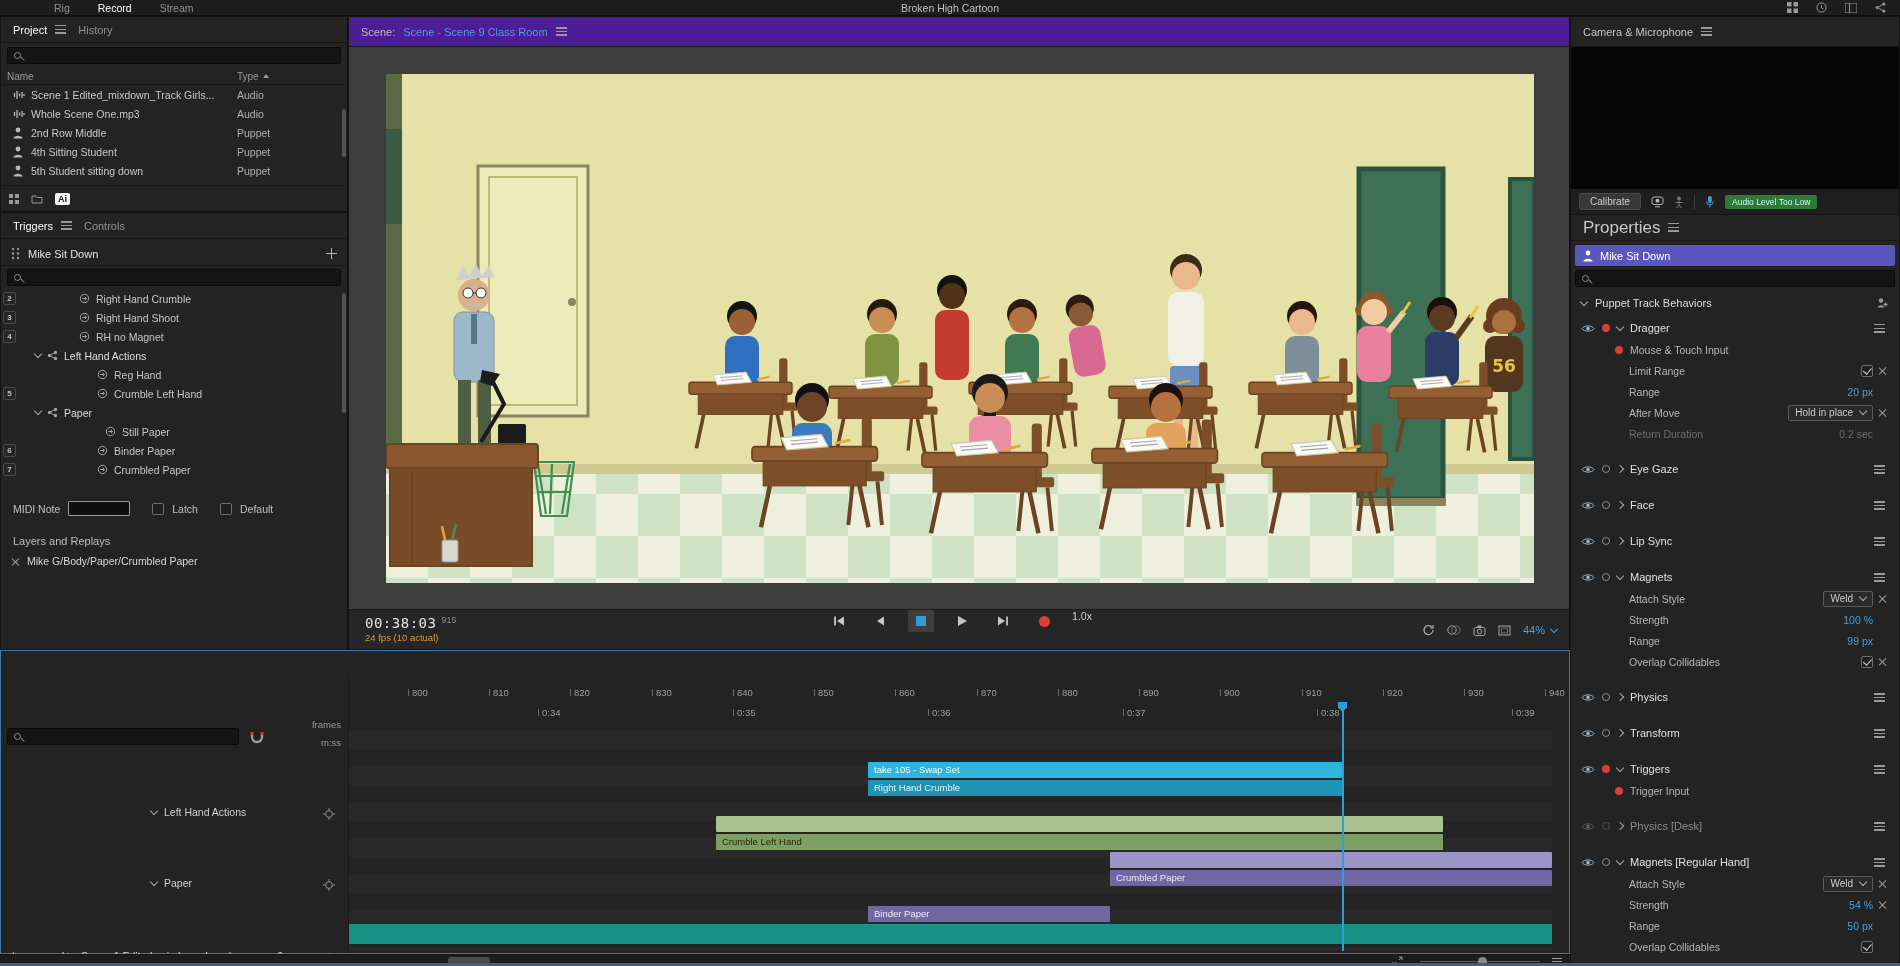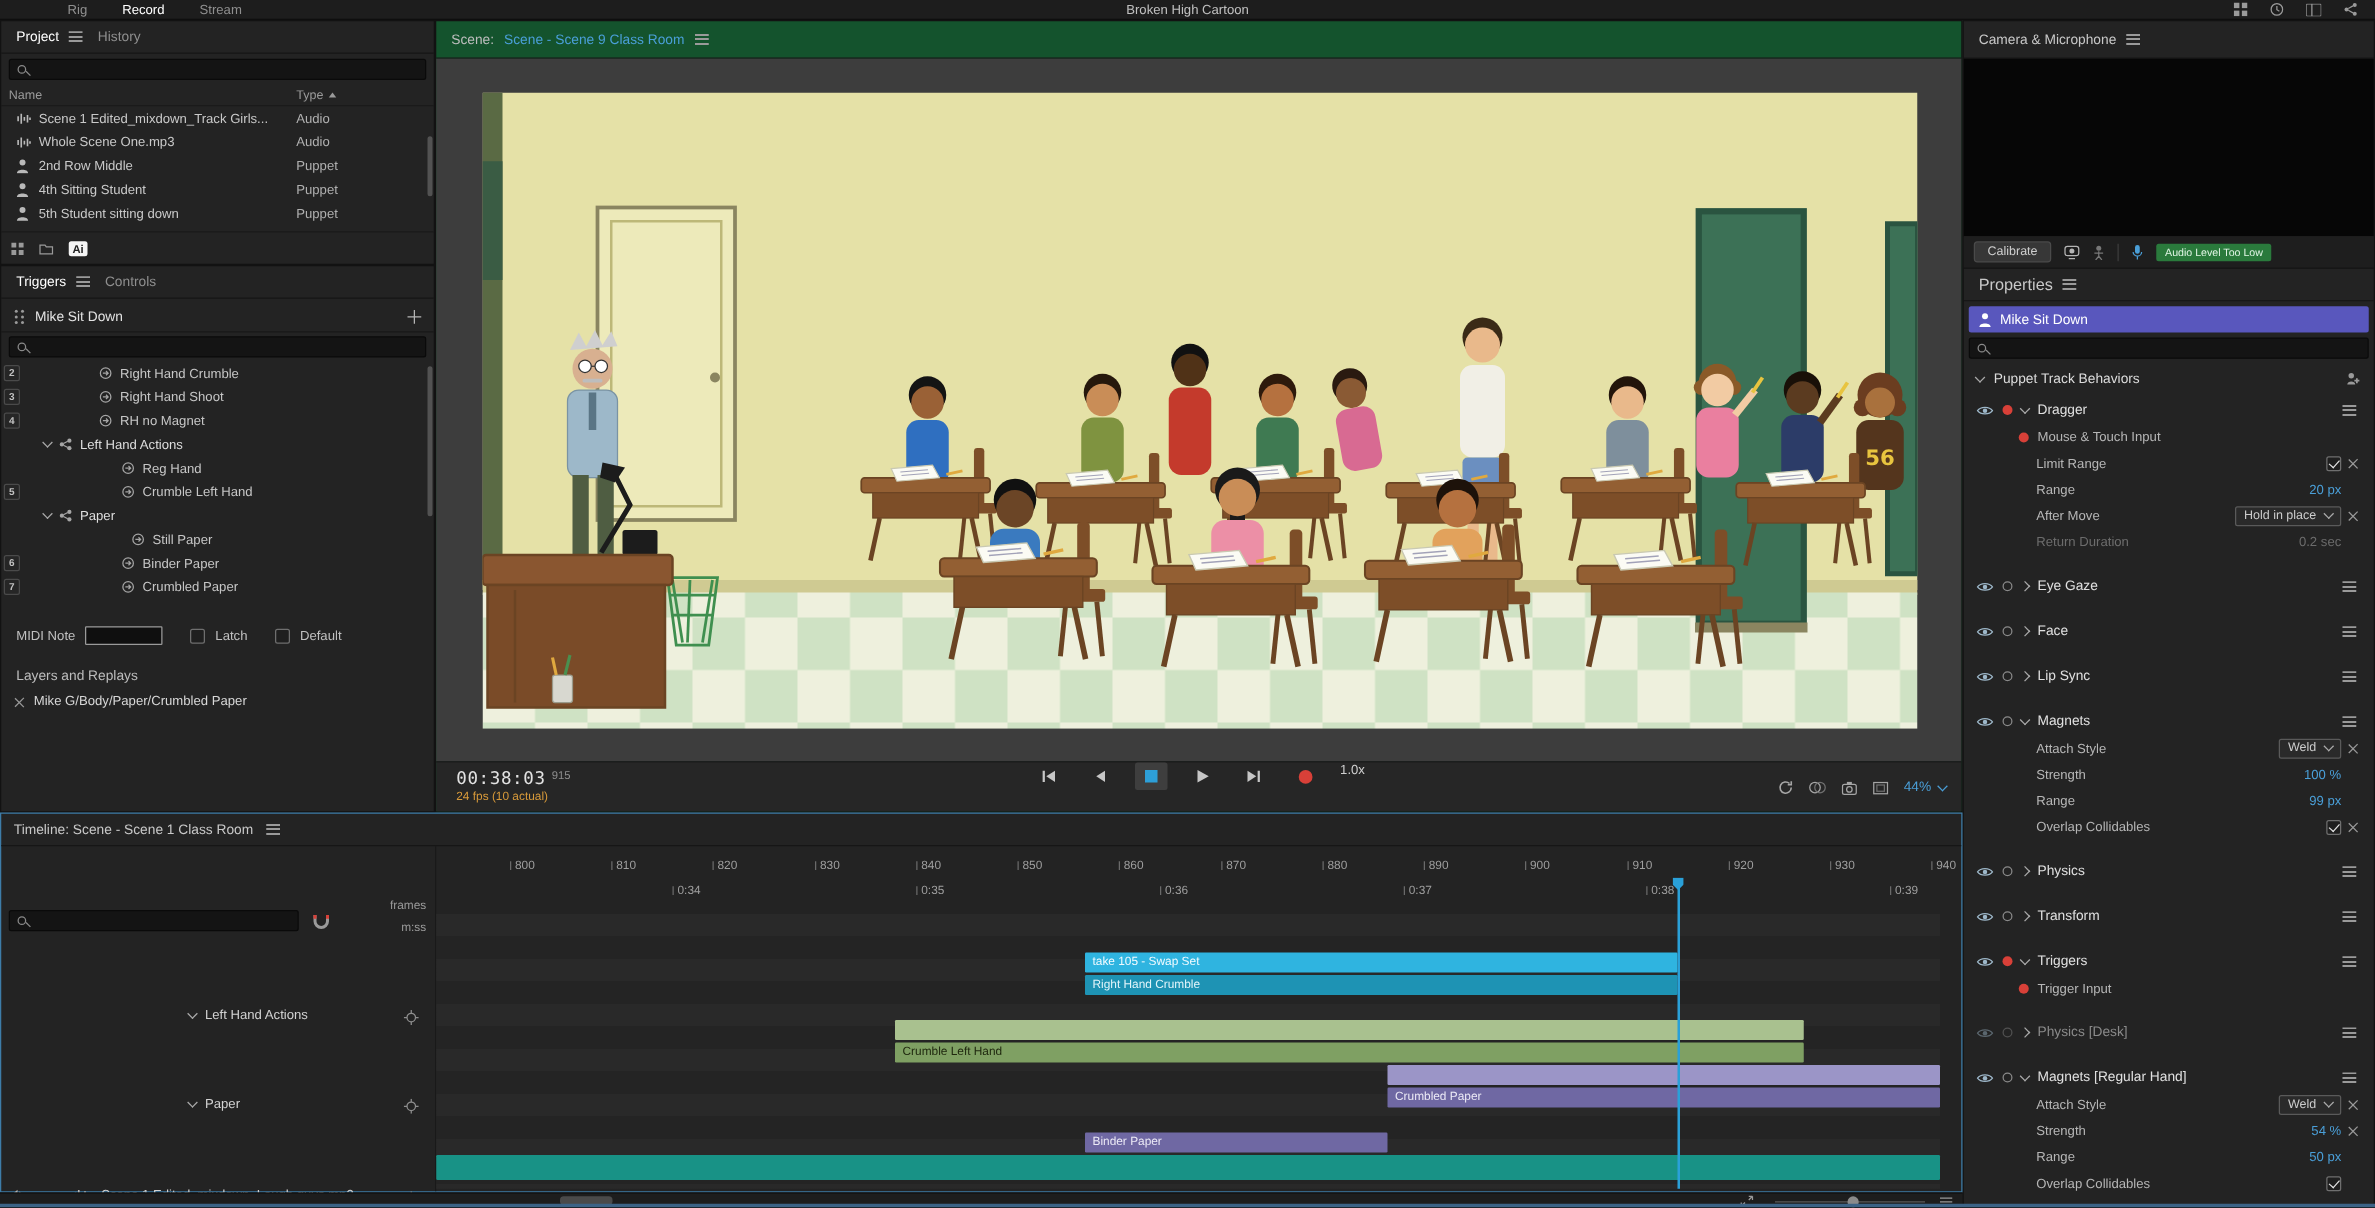--- a/index.html
+++ b/index.html
@@ -62,21 +62,21 @@
 .trow .badge{position:absolute;left:2px;top:3px;width:13px;height:13px;background:#262626;border:1px solid #4a4a4a;border-radius:2px;color:#c2c2c2;font-size:8px;display:flex;align-items:center;justify-content:center}
 .trow .badge:empty{visibility:hidden}
 .trow .inner{display:flex;align-items:center;gap:6px;width:100%}
 .trow .chev{display:none}.trow.group .chev{display:inline-flex}.trow:not(.group) .i-grp{display:none}
 .trow.group{color:#dedede}
 #midirow{position:absolute;left:0;top:288px;display:flex;align-items:center;gap:8px;padding:0 12px;font-size:10.5px;color:#c0c0c0;width:100%}
 #midiinput{width:62px;height:15px;background:#0f0f0f;border:1px solid #9a9a9a;border-radius:1px}
 #layerslbl{position:absolute;left:12px;top:322px;color:#bdbdbd}
 #layerrow{position:absolute;left:10px;top:342px;display:flex;align-items:center;gap:7px;color:#d8d8d8;font-size:10.5px}
 
-#scene{left:348px;top:16px;width:1222px;height:634px;background:#14532d;border:1px solid #121212}
+#scene{left:348px;top:16px;width:1222px;height:634px;background:#4c1d95;border:1px solid #121212}
 #scnhdr{height:30px;display:flex;align-items:center;gap:8px;padding:0 12px;border-bottom:1px solid #171717;font-size:11px}
 #canvaswrap{position:absolute;left:0;top:30px;width:1220px;height:562px;background:#3d3d3d;overflow:hidden}
 #classroom{position:absolute;left:37px;top:27px;width:1148px;height:509px}
 #transport{position:absolute;left:0;top:592px;width:1220px;height:40px;background:#262626;border-top:1px solid #1a1a1a}
 #tc{position:absolute;left:16px;top:5px}
 #tc .big{font-family:"DejaVu Sans Mono",monospace;font-size:14px;color:#e2e2e2;letter-spacing:.5px}
 #tc .fr{font-size:9px;color:#8d8d8d;margin-left:5px;vertical-align:top}
 #tc .fps{font-size:9.5px;color:#d89a3a;margin-top:1px}
 #tbuttons{position:absolute;left:0;right:0;top:0;height:40px;display:flex;align-items:flex-start;justify-content:center;gap:15px}
 .tbtn{width:26px;height:22px;display:flex;align-items:center;justify-content:center;border-radius:2px}
@@ -86,21 +86,21 @@
 .recdot{width:11px;height:11px;border-radius:50%;background:#d84038}
 .spd{color:#cfcfcf;font-size:10.5px}
 #scright{position:absolute;right:12px;top:0;height:40px;display:flex;align-items:center;gap:12px}
 
 #rightcol{left:1570px;top:16px;width:330px;height:950px}
 #camhdr{height:30px;display:flex;align-items:center;gap:8px;padding:0 12px;font-size:11px;border-bottom:1px solid #171717}
 #camview{position:absolute;left:0;top:30px;width:328px;height:142px;background:#060606}
 #camstrip{position:absolute;left:0;top:172px;width:328px;height:26px;background:#1e1e1e;display:flex;align-items:center;gap:10px;padding:0 8px;border-bottom:1px solid #141414}
 #calbtn{background:#373737;border:1px solid #4a4a4a;border-radius:3px;color:#cfcfcf;font-size:10px;padding:2px 10px}
 .gbadge{background:#2a7a3c;color:#e2f6e6;font-size:8.5px;padding:2px 7px;border-radius:2px;white-space:nowrap}
-#prophdr{position:absolute;left:0;top:198px;width:328px;height:26px;display:flex;align-items:center;gap:8px;padding:0 12px;font-size:13px;border-bottom:1px solid #171717}
+#prophdr{position:absolute;left:0;top:198px;width:328px;height:26px;display:flex;align-items:center;gap:8px;padding:0 12px;font-size:17px;border-bottom:1px solid #171717}
 #seltrack{position:absolute;left:4px;top:228px;width:320px;height:21px;background:#5957bd;border-radius:2px;display:flex;align-items:center;gap:7px;padding:0 8px;color:#fff;font-size:11px}
 #propsearch{position:absolute;left:4px;top:253px;width:320px}
 #sectrow{position:absolute;left:0;top:276px;width:328px;height:20px;display:flex;align-items:center;gap:8px;padding:0 10px;color:#dcdcdc;font-size:11px}
 #sectrow .ric{margin-left:auto}
 #behaviors{position:absolute;left:0;top:300px;width:328px;bottom:0;padding:0 26px 0 10px;overflow:hidden}
 .bhdr{height:22px;margin-top:14px;display:flex;align-items:center;gap:7px;position:relative}
 .bhdr.first{margin-top:0}
 .bhdr .blab{color:#e0e0e0;font-size:11px}
 .bhdr .ham{position:absolute;right:-12px}
 .bhdr.dim .blab{color:#8a8a8a}
@@ -968,24 +968,20 @@
         <span class="val blue">50 px</span>
       </div>
       <div class="bparam">
         <span>Overlap Collidables</span>
         <span class="ctrl cb" style="right:0"></span>
       </div>
     </div>
   </div>
 
   <div id="timeline" class="panel">
-    <div id="tlhdr">
-      <span>Timeline: Scene - Scene 1 Class Room</span>
-      <span class="ico ham"></span>
-    </div>
     <div id="tlleft">
       <div id="tltools">
         <div class="search">
             <span class="mag"></span>
             <input style="">
           </div>
         <span class="ico">
             <svg width="16" height="14">
               <path d="M3 2v5a5 5 0 0 0 10 0V2" fill="none" stroke="#9a9a9a" stroke-width="2.4"></path>
               <path d="M3 2v3M13 2v3" stroke="#d84038" stroke-width="2.4"></path>

